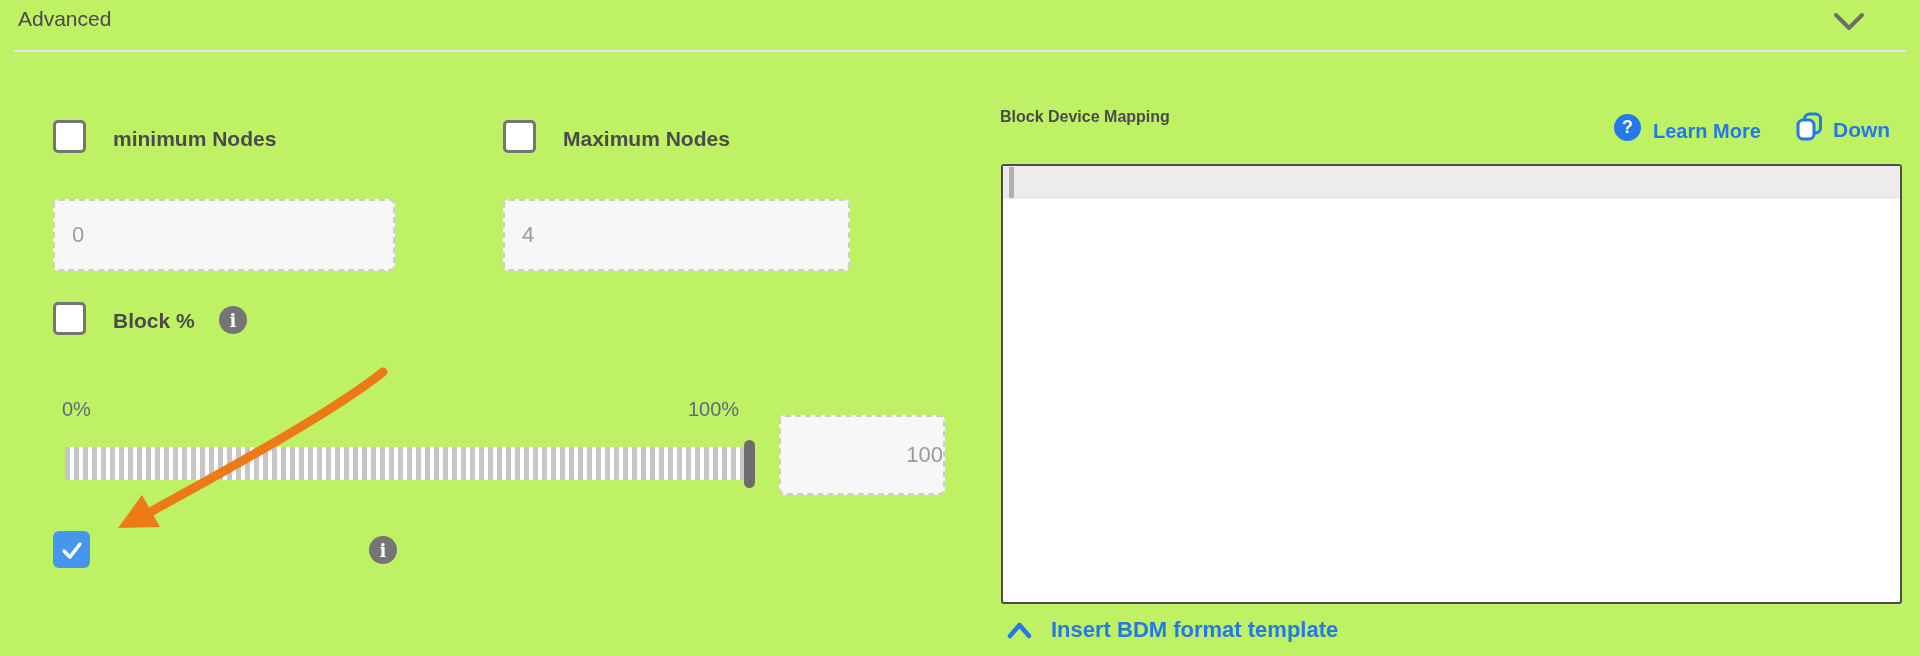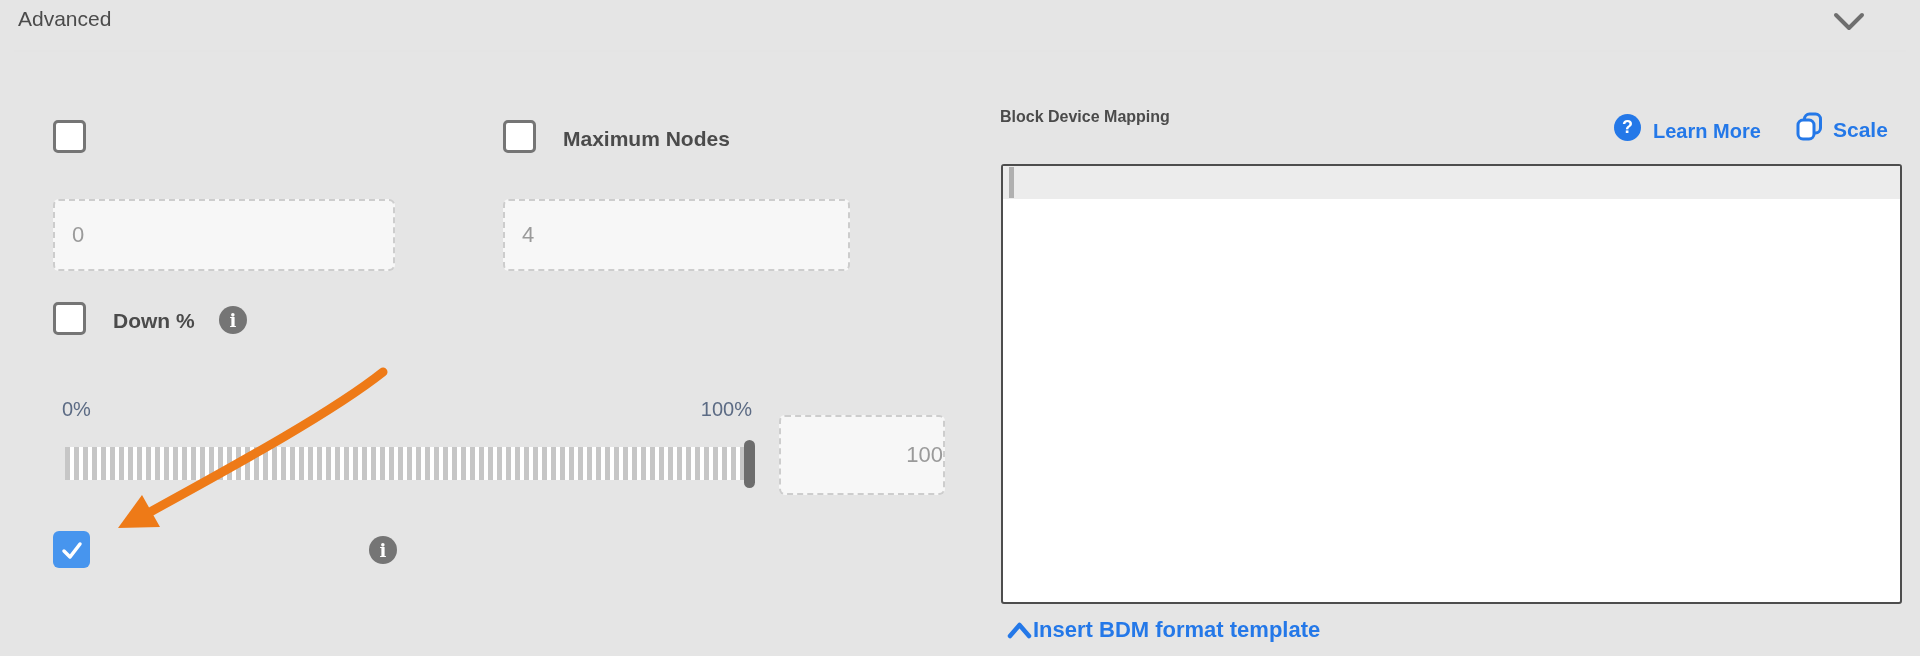--- a/index.html
+++ b/index.html
@@ -1,17 +1,17 @@
 <!DOCTYPE html>
 <html><head>
 <meta charset="utf-8">
 <style>
   html,body{margin:0;padding:0;background:#fff;}
   .stage{
-    position:relative;width:1920px;height:656px;background:#e5e5e5;
+    position:relative;width:1920px;height:656px;background:#bef264;
     font-family:"Liberation Sans", sans-serif;color:#4b4b4b;overflow:hidden;
   }
   .abs{position:absolute;}
   
   .panel-title{left:18px;top:7px;font-size:21px;color:#4b4b4b;}
   .divider{left:14px;top:50px;width:1892px;height:2px;background:#e4e4e4;}
   .collapse-chevron{left:1833px;top:11px;width:32px;height:22px;cursor:pointer;}
   
   .cb{width:33px;height:33px;border:3px solid #757575;border-radius:5px;background:#fff;box-sizing:border-box;cursor:pointer;}
   .cb-checked{width:37px;height:37px;border:none;border-radius:6px;background:#4795ee;display:flex;align-items:center;justify-content:center;cursor:pointer;}
@@ -51,35 +51,36 @@
 
 <div class="stage">
 
   <div class="abs panel-title">Advanced</div>
   <svg class="abs collapse-chevron" viewBox="0 0 32 22">
     <polyline points="3,4 16,17 29,4" fill="none" stroke="#6e6e6e" stroke-width="4" stroke-linecap="round" stroke-linejoin="round"></polyline>
   </svg>
   <div class="abs divider"></div>
 
   <div class="abs cb" style="left:53px;top:120px;"></div>
+  <div class="abs cb-label" style="left:113px;top:122px;">minimum Nodes</div>
 
   <div class="abs cb" style="left:503px;top:120px;"></div>
   <div class="abs cb-label" style="left:563px;top:122px;">Maximum Nodes</div>
 
   <input class="abs dashed-input" style="left: 53px; top: 199px; width: 342px; height: 72px;" type="text" readonly="" value="0">
   <input class="abs dashed-input" style="left: 503px; top: 199px; width: 347px; height: 72px;" type="text" readonly="" value="4">
 
   <div class="abs cb" style="left:53px;top:302px;"></div>
-  <div class="abs cb-label" style="left:113px;top:304px;">Down %</div>
+  <div class="abs cb-label" style="left:113px;top:304px;">Block %</div>
   <div class="abs info-icon" style="left:219px;top:306px;">
       <span>i</span>
     </div>
 
   <div class="abs slider-end-label" style="left:62px;top:398px;">0%</div>
-  <div class="abs slider-end-label" style="left:688px;top:398px;width:64px;text-align:right;">100%</div>
+  <div class="abs slider-end-label" style="left:688px;top:398px;width:64px;">100%</div>
   <div class="abs slider-track" style="left:65px;top:447px;width:687px;"></div>
   <div class="abs slider-handle" style="left:744px;top:440px;"></div>
   <input class="abs dashed-input" style="left: 779px; top: 415px; width: 166px; height: 80px; padding-left: 20px; text-align: right;" type="text" readonly="" value="100">
 
   <div class="abs cb-checked" style="left:53px;top:531px;">
     <svg width="26" height="26" viewBox="0 0 26 26">
       <polyline points="5,14 11,20 21,7" fill="none" stroke="#ffffff" stroke-width="3.5" stroke-linecap="round" stroke-linejoin="round"></polyline>
     </svg>
   </div>
   <div class="abs info-icon" style="left:369px;top:536px;">
@@ -96,29 +97,29 @@
   <div class="abs" style="left:1614px;top:112px;display:flex;align-items:center;gap:12px;">
     <div class="qmark-icon">?</div>
     <span class="link-text">Learn More</span>
   </div>
 
   <div class="abs" style="left:1796px;top:110px;display:flex;align-items:center;gap:10px;">
     <svg width="27" height="29" viewBox="0 0 27 29">
       <rect x="8.5" y="2" width="16" height="19" rx="5" fill="none" stroke="#2478e8" stroke-width="3"></rect>
       <rect x="2" y="8" width="16" height="19" rx="5" fill="#ffffff" stroke="#2478e8" stroke-width="3"></rect>
     </svg>
-    <span class="link-text" style="font-size:21px;">Scale</span>
+    <span class="link-text" style="font-size:21px;">Down</span>
   </div>
 
   <div class="abs editor">
     <div class="editor-active-line"></div>
     <div class="editor-cursor"></div>
     <span></span>
   </div>
 
-  <div class="abs" style="left:1006px;top:617px;display:flex;align-items:center;">
+  <div class="abs" style="left:1006px;top:617px;display:flex;align-items:center;gap:18px;">
     <svg width="27" height="19" viewBox="0 0 27 19">
       <polyline points="4,15 13.5,4 23,15" fill="none" stroke="#2478e8" stroke-width="4.5" stroke-linecap="round" stroke-linejoin="round"></polyline>
     </svg>
     <span class="insert-link-text">Insert BDM format template</span>
   </div>
 
 </div>
 
 </body></html>

